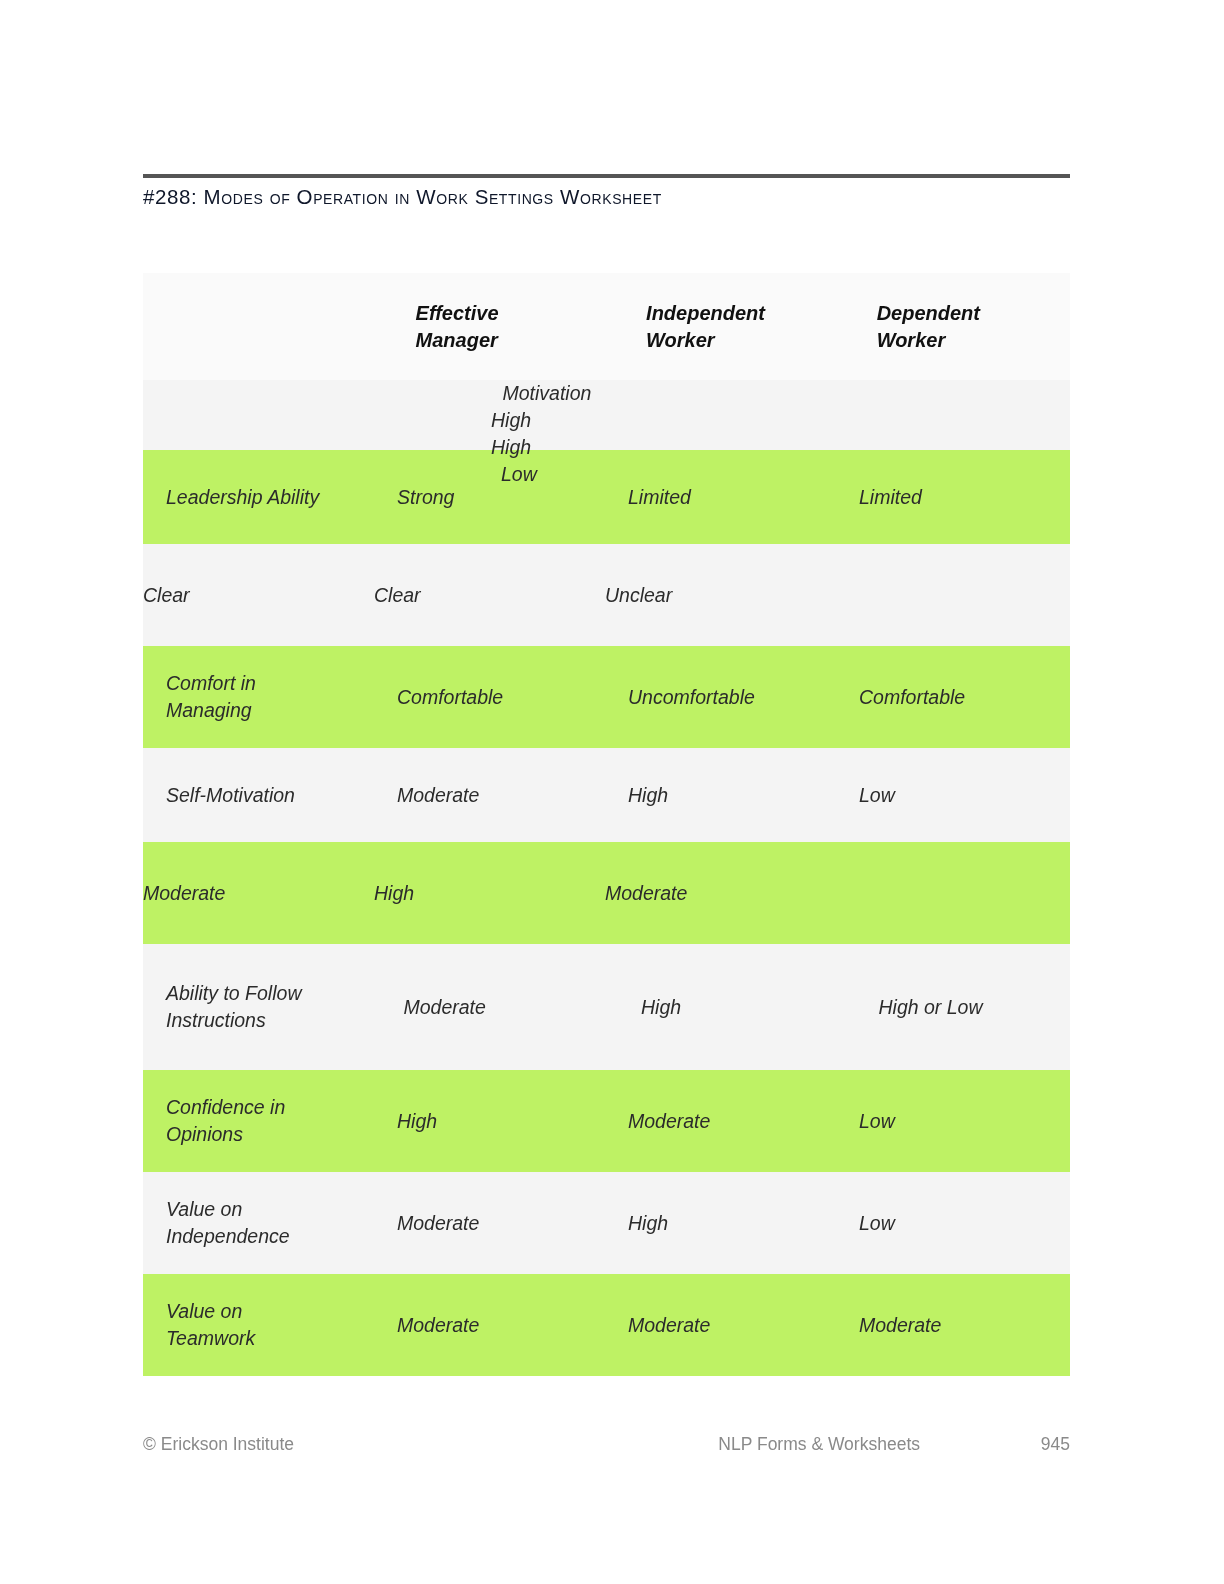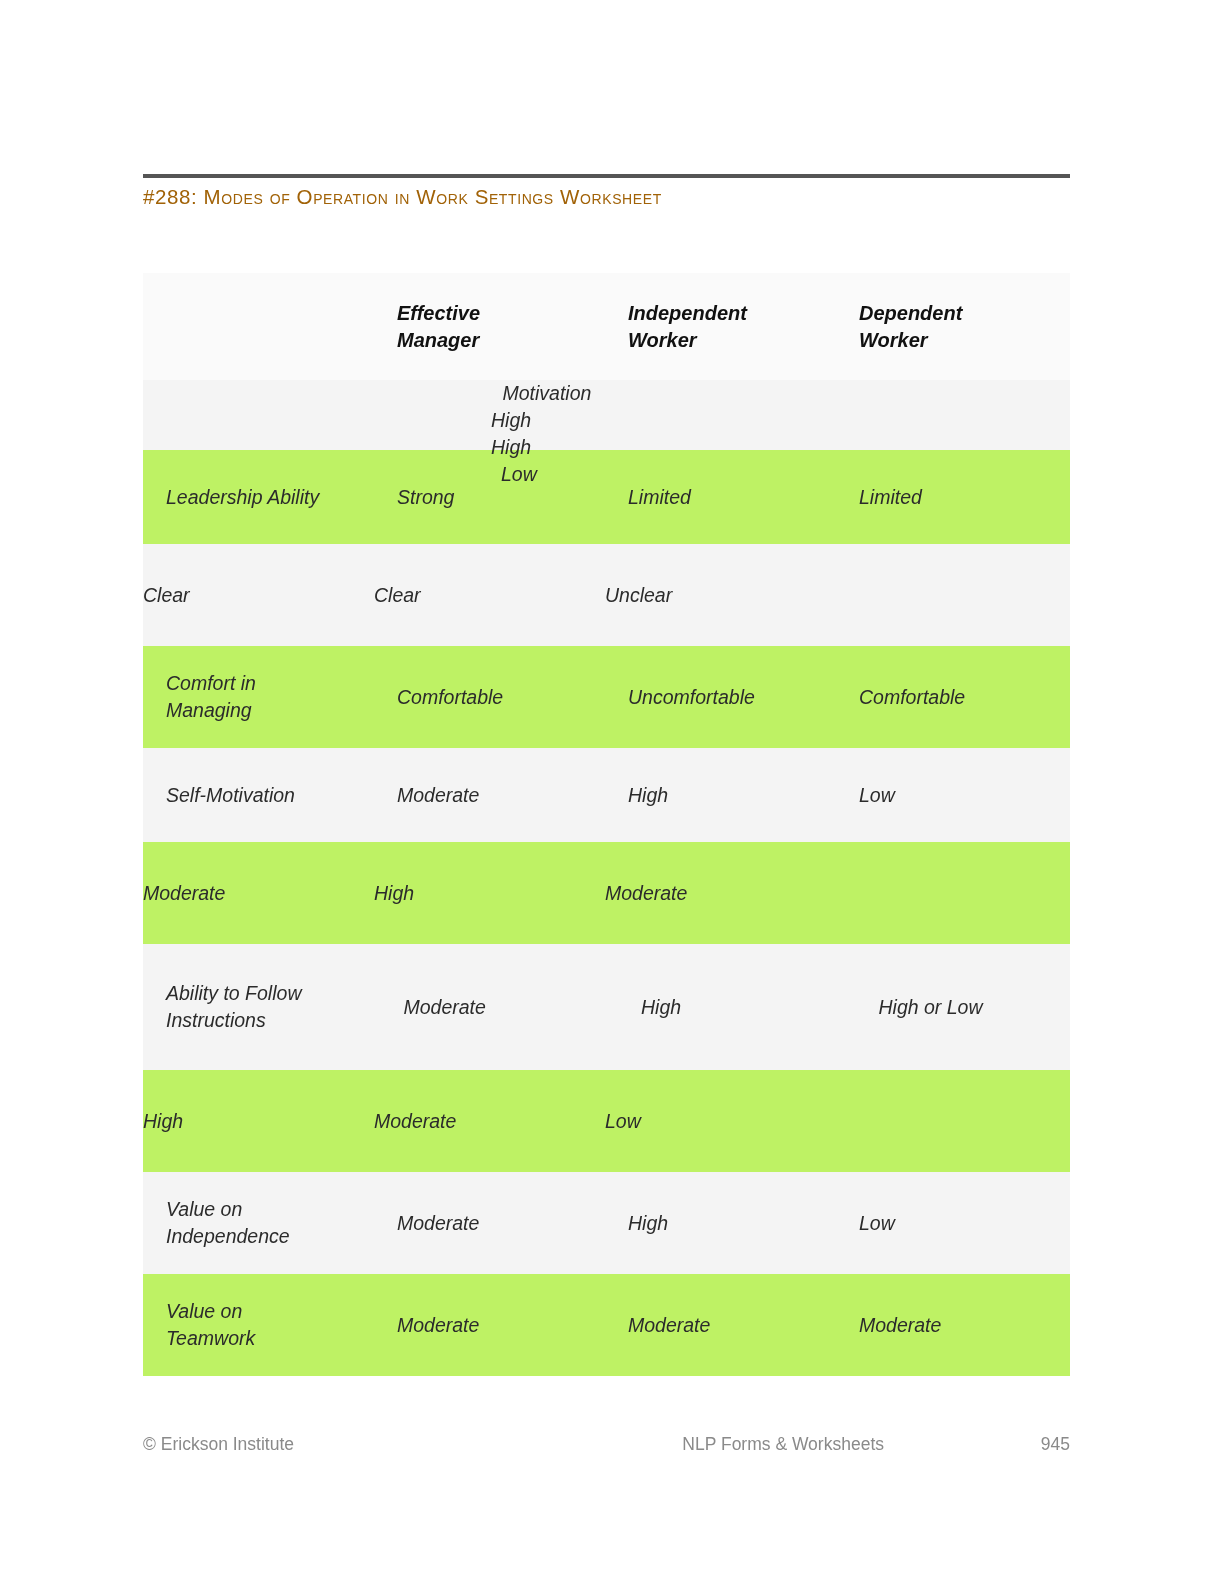--- a/index.html
+++ b/index.html
@@ -33,21 +33,21 @@
     height: 4px;
     background: #555555;
   }
   .doc-title {
     position: absolute;
     left: 143px;
     top: 184px;
     width: 930px;
     font-size: 20.5px;
     line-height: 26px;
-    color: #a16207;
+    color: #0f172a;
     font-variant: small-caps;
     letter-spacing: 0.6px;
     white-space: nowrap;
   }
 
   
   .table {
     position: absolute;
     left: 143px;
     top: 273px;
@@ -74,20 +74,21 @@
   .c1 { width: 254px; padding-left: 23px; }
   .c2 { width: 231px; padding-left: 0px; }
   .c3 { width: 231px; padding-left: 0px; }
   .c4 { width: 211px; padding-left: 0px; }
 
   .row.header .cell {
     font-weight: bold;
     font-size: 20px;
     line-height: 27px;
     color: #111111;
+    margin-left: 19px;
   }
   .row.header .c1 { }
 
   .hdr-line { display: block; }
 
   .label-line { display: block; }
 
   
   .h-sm { height: 70px; flex-direction: column; }
   .h-md { height: 94px; }
@@ -98,21 +99,20 @@
   .footer {
     position: absolute;
     left: 143px;
     top: 1434px;
     width: 927px;
     display: flex;
     align-items: baseline;
     font-size: 17.5px;
     color: #8a8a8a;
     font-style: normal;
-    gap: 36px;
   }
   .footer-left   { width: 330px; text-align: left; }
   .footer-center { flex: 1; text-align: right; }
   .footer-right  { width: 150px; text-align: right; }
 </style>
 </head>
 <body>
 
 <div class="page">
 
@@ -194,20 +194,24 @@
       <div class="cell c1">
         <span class="label-line">Ability to Follow</span>
         <span class="label-line">Instructions</span>
       </div>
       <div class="cell c2">Moderate</div>
       <div class="cell c3">High</div>
       <div class="cell c4">High or Low</div>
     </div>
 
     <div class="row plain h-lg">
+      <div class="cell c1">
+        <span class="label-line">Confidence in</span>
+        <span class="label-line">Opinions</span>
+      </div>
       <div class="cell c2">High</div>
       <div class="cell c3">Moderate</div>
       <div class="cell c4">Low</div>
     </div>
 
     <div class="row shaded h-lg">
       <div class="cell c1">
         <span class="label-line">Value on</span>
         <span class="label-line">Independence</span>
       </div>

